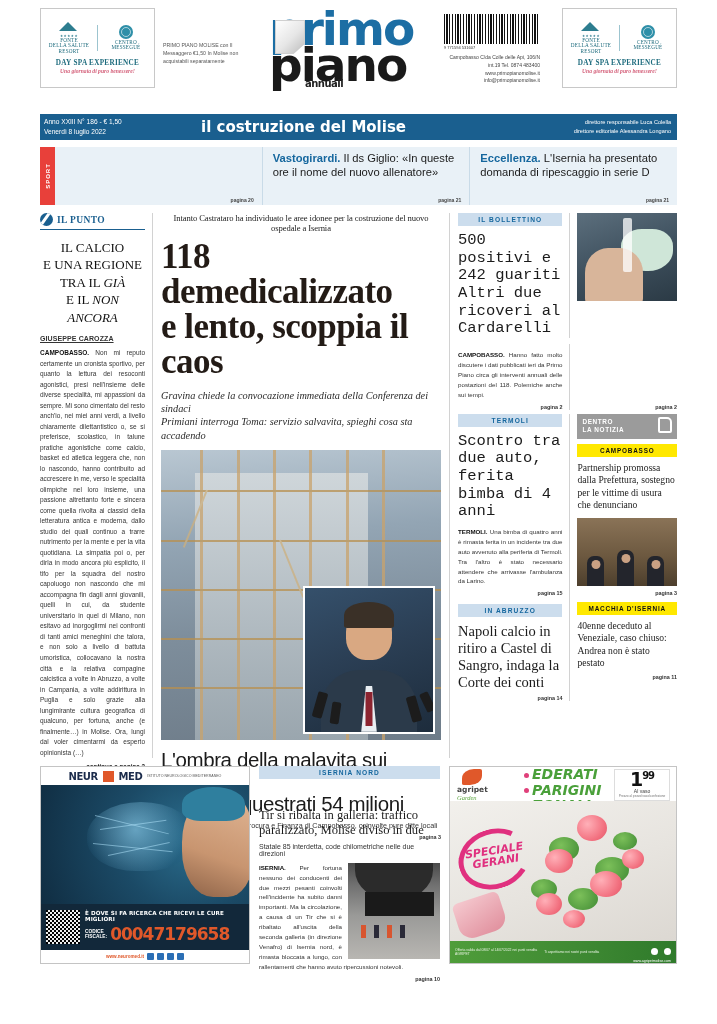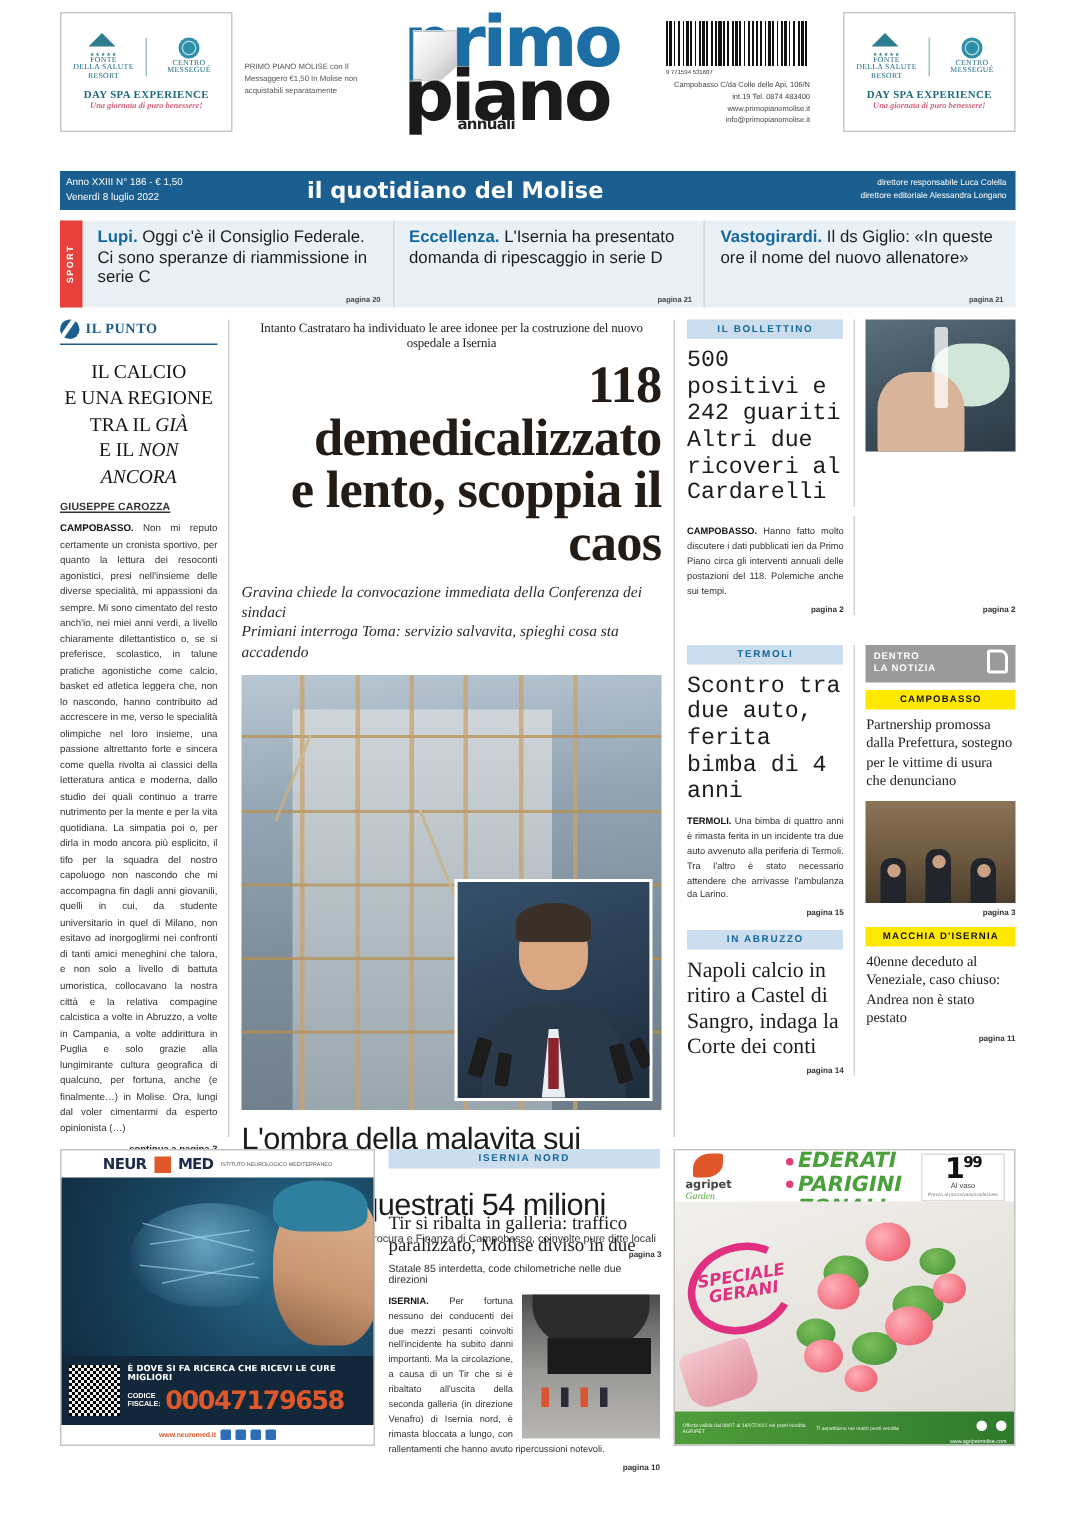--- a/index.html
+++ b/index.html
@@ -110,21 +110,21 @@
     text-decoration: underline; letter-spacing: .1px;
   }
   .punto-body { font-size: 6.5px; line-height: 1.62; color: #333; text-align: justify; }
   .punto-body b { font-weight: bold; color: #111; }
   .punto-cont { font-size: 6.3px; font-weight: bold; text-align: right; margin-top: 5px; color: #222; }
 
   
   .occhiello { font-family: "Liberation Serif", serif; font-size: 8.6px; text-align: center; color: #222; letter-spacing: -.1px; }
   .main-head {
     font-family: "Liberation Serif", serif; font-weight: bold; font-size: 35px;
-    line-height: 1.0; text-align: right; color: #231b16; margin-top: 6px; letter-spacing: -.5px;
+    line-height: 1.0; text-align: left; color: #231b16; margin-top: 6px; letter-spacing: -.5px;
   }
   .sommario {
     font-family: "Liberation Serif", serif; font-style: italic; font-size: 10.3px;
     line-height: 1.28; text-align: left; color: #2a2a2a; margin-top: 10px;
   }
   .main-photo {
     margin-top: 8px; height: 290px; position: relative; overflow: hidden;
     background: linear-gradient(175deg,#b9c7d2 0%,#93a5b4 30%,#7e8e9c 60%,#6e7c89 100%);
   }
   .scaffold { position: absolute; inset: 0; opacity: .75; }
@@ -344,41 +344,40 @@
       <div class="spa-t1">DAY SPA EXPERIENCE</div>
       <div class="spa-t2">Una giornata di puro benessere!</div>
     </div>
   </div>
 
   <div class="blue-bar">
     <div class="bb-left">
       <div>Anno XXIII N° 186 - € 1,50</div>
       <div>Venerdì 8 luglio 2022</div>
     </div>
-    <div class="bb-center">il quotidiano del Molise</div>
+    <div class="bb-center">il costruzione del Molise</div>
     <div class="bb-right">
       <div>direttore responsabile Luca Colella</div>
       <div>direttore editoriale Alessandra Longano</div>
     </div>
   </div>
 
   <div class="sport-strip">
     <div class="sport-tab">
         <span>SPORT</span>
       </div>
     <div class="sport-item">
-      <h3><b>Lupi.</b><span> Oggi c'è il Consiglio Federale. Ci sono speranze di riammissione in serie C</span></h3>
       <div class="sport-pag">pagina 20</div>
+    </div>
+    <div class="sport-item">
+      <h3><b>Vastogirardi.</b><span> Il ds Giglio: «In queste ore il nome del nuovo allenatore»</span></h3>
+      <div class="sport-pag">pagina 21</div>
     </div>
     <div class="sport-item">
       <h3><b>Eccellenza.</b><span> L'Isernia ha presentato domanda di ripescaggio in serie D</span></h3>
-      <div class="sport-pag">pagina 21</div>
-    </div>
-    <div class="sport-item">
-      <h3><b>Vastogirardi.</b><span> Il ds Giglio: «In queste ore il nome del nuovo allenatore»</span></h3>
       <div class="sport-pag">pagina 21</div>
     </div>
   </div>
 
   <div class="grid">
 
     <div class="col-left">
       <div class="punto-hd">
         <div class="punto-circ"></div>
         <span>IL PUNTO</span>
@@ -462,21 +461,21 @@
       <div class="rc-row" style="margin-top:6px">
         <div class="rc-a">
           <div class="rc-body"><b>CAMPOBASSO.</b><span> Hanno fatto molto discutere i dati pubblicati ieri da Primo Piano circa gli interventi annuali delle postazioni del 118. Polemiche anche sui tempi.</span></div>
           <div class="rc-pag">pagina 2</div>
         </div>
         <div class="rc-b" style="display:flex;align-items:flex-end">
           <div class="rc-pag" style="width:100%">pagina 2</div>
         </div>
       </div>
 
-      <div class="rc-row" style="margin-top:20px">
+      <div class="rc-row" style="margin-top:4px">
         <div class="rc-a">
           <div class="tag">TERMOLI</div>
           <div class="rc-head-sans">Scontro tra due auto, ferita bimba di 4 anni</div>
           <div class="rc-body"><b>TERMOLI.</b><span> Una bimba di quattro anni è rimasta ferita in un incidente tra due auto avvenuto alla periferia di Termoli. Tra l'altro è stato necessario attendere che arrivasse l'ambulanza da Larino.</span></div>
           <div class="rc-pag">pagina 15</div>
 
           <div class="tag" style="margin-top:8px">IN ABRUZZO</div>
           <div class="rc-head-serif">Napoli calcio in ritiro a Castel di Sangro, indaga la Corte dei conti</div>
           <div class="rc-pag">pagina 14</div>
         </div>

